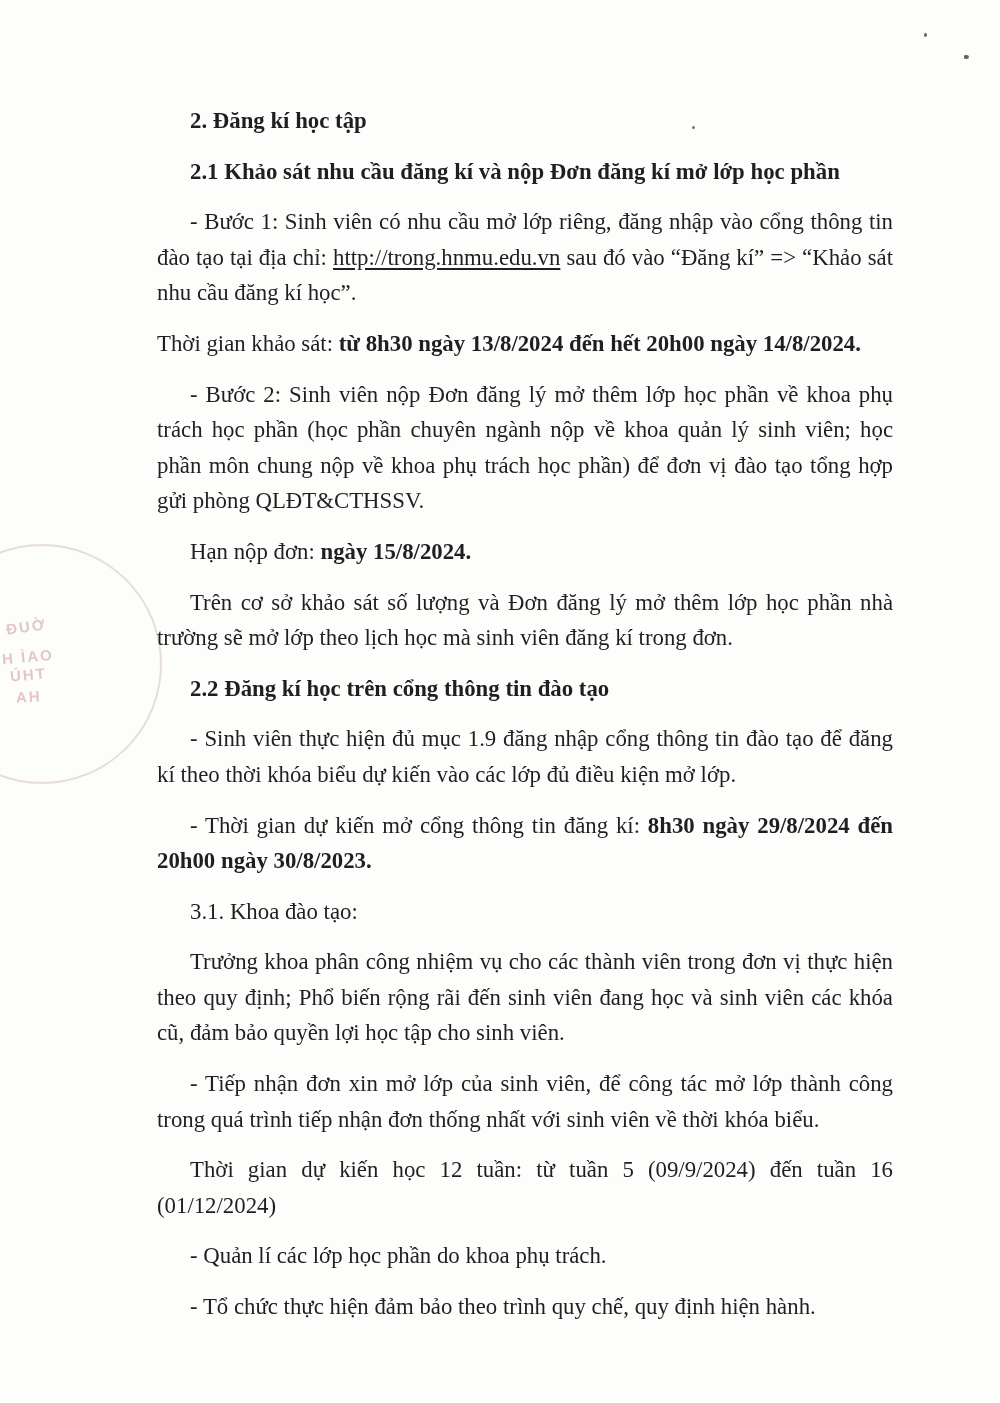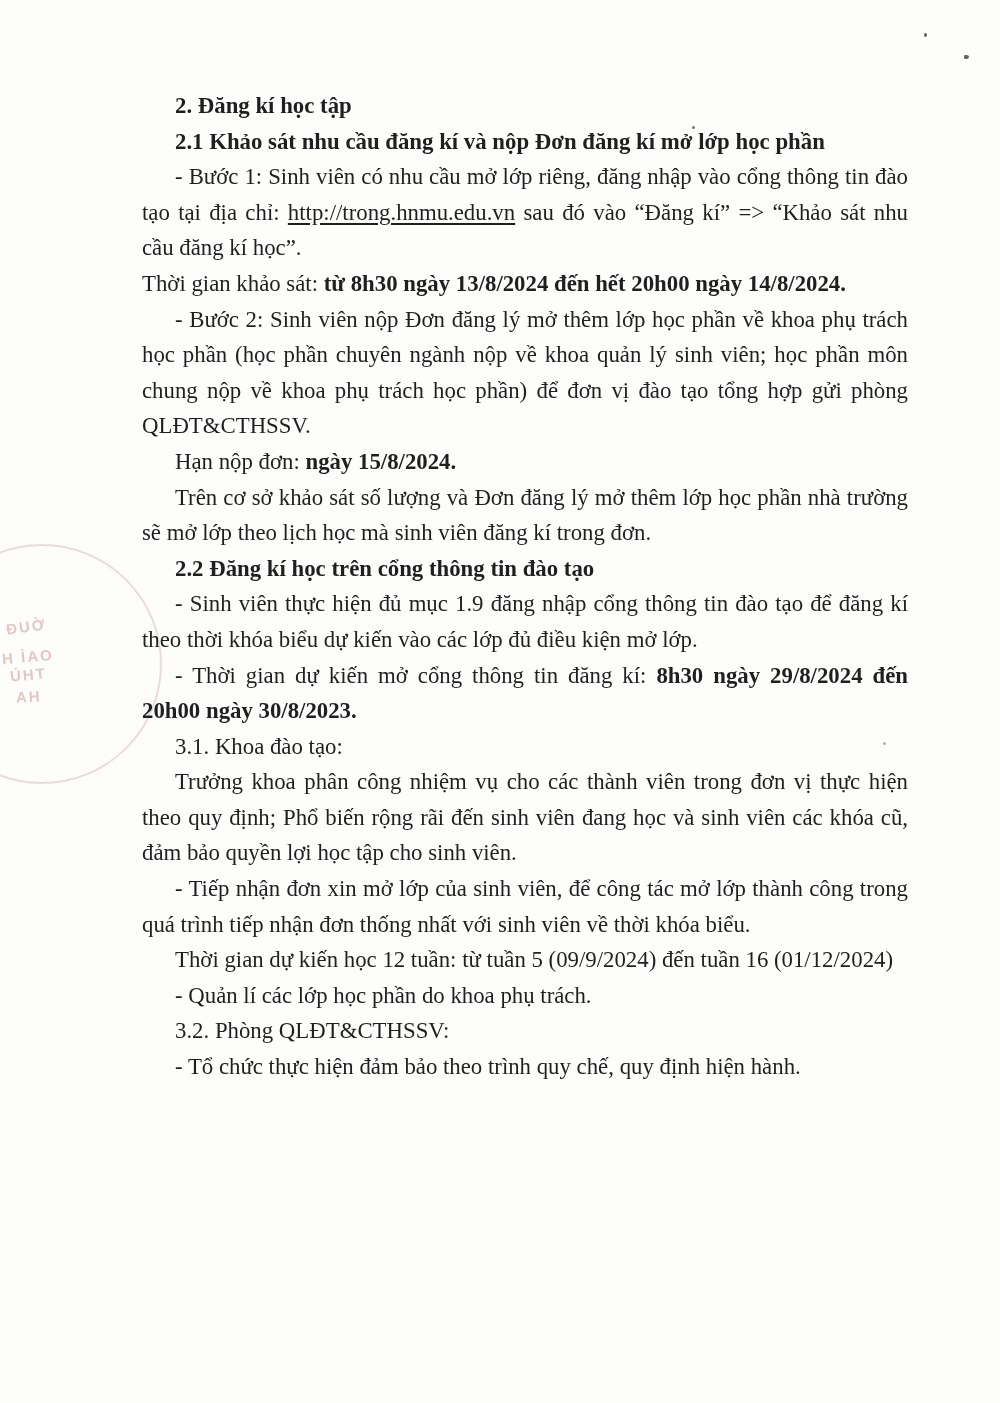--- a/index.html
+++ b/index.html
@@ -5,21 +5,21 @@
   html,body{margin:0;padding:0;background:#ffffff;}
   .page{
     position:relative;width:1000px;height:1403px;
     background:#fdfdfc;overflow:hidden;
     font-family:"Liberation Serif",serif;color:#1f1f1f;
   }
   .content{
     position:absolute;left:142px;top:88px;width:766px;
     font-size:22.8px;line-height:35.6px;text-align:justify;
   }
-  .content p{margin:0;padding:0;}
+  .content p{margin:15px;padding:0;}
   .ind{text-indent:33px;}
   .noind{text-indent:0;}
   .nowrap{white-space:nowrap;font-family:Liberation Serif, serif;}
   .b{font-weight:bold;}
   .i{font-style:italic;}
   .u{text-decoration:underline;text-underline-offset:3px;}
   
   .stamp{position:absolute;left:0;top:0;filter:blur(0.6px);opacity:.75;pointer-events:none;}
   .stamp-circle{
     position:absolute;left:-78px;top:544px;width:236px;height:236px;
@@ -57,21 +57,20 @@
       <p class="ind"><span class="">Hạn nộp đơn: </span><span class="b ">ngày 15/8/2024.</span></p>
       <p class="ind"><span class="">Trên cơ sở khảo sát số lượng và Đơn đăng lý mở thêm lớp học phần nhà trường sẽ mở lớp theo lịch học mà sinh viên đăng kí trong đơn.</span></p>
       <p class="ind"><span class="b ">2.2 Đăng kí học trên cổng thông tin đào tạo</span></p>
       <p class="ind"><span class="">- Sinh viên thực hiện đủ mục 1.9 đăng nhập cổng thông tin đào tạo để đăng kí theo thời khóa biểu dự kiến vào các lớp đủ điều kiện mở lớp.</span></p>
       <p class="ind"><span class="">- Thời gian dự kiến mở cổng thông tin đăng kí: </span><span class="b ">8h30 ngày 29/8/2024 đến 20h00 ngày 30/8/2023.</span></p>
       <p class="ind"><span class="">3.1. Khoa đào tạo:</span></p>
       <p class="ind"><span class="">Trưởng khoa phân công nhiệm vụ cho các thành viên trong đơn vị thực hiện theo quy định; Phổ biến rộng rãi đến sinh viên đang học và sinh viên các khóa cũ, đảm bảo quyền lợi học tập cho sinh viên.</span></p>
       <p class="ind"><span class="">- Tiếp nhận đơn xin mở lớp của sinh viên, để công tác mở lớp thành công trong quá trình tiếp nhận đơn thống nhất với sinh viên về thời khóa biểu.</span></p>
       <p class="ind"><span class="">Thời gian dự kiến học 12 tuần: từ tuần 5 (09/9/2024) đến tuần 16 (01/12/2024)</span></p>
       <p class="ind"><span class="">- Quản lí các lớp học phần do khoa phụ trách.</span></p>
-      <p class="ind"><span class="">3.2. Phòng QLĐT&amp;CTHSSV:</span></p>
       <p class="ind"><span class="">- Tổ chức thực hiện đảm bảo theo trình quy chế, quy định hiện hành.</span></p>
     </div>
 
   <div class="speck" style="left:924px;top:33px;width:3px;height:4px;opacity:.8;"></div>
   <div class="speck" style="left:964px;top:55px;width:5px;height:4px;opacity:.8;border-radius:40% 60% 60% 40%;"></div>
   <div class="speck" style="left:692px;top:126px;width:3px;height:3px;opacity:.7;"></div>
   <div class="speck" style="left:883px;top:742px;width:3px;height:3px;opacity:.4;"></div>
 </div>
 
 </body></html>

